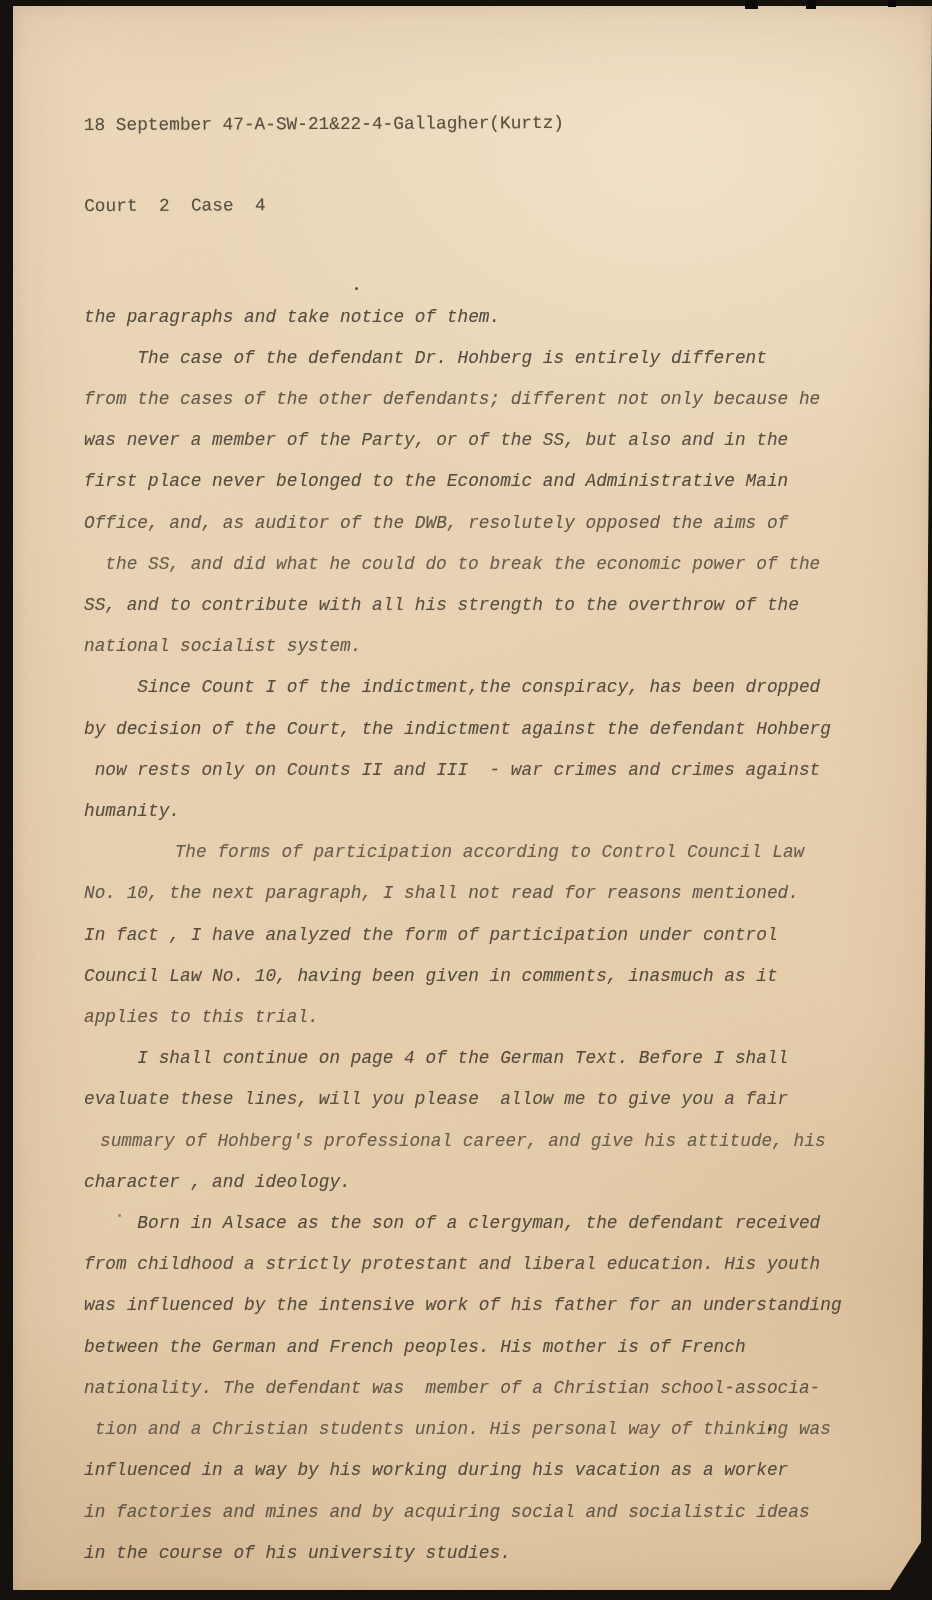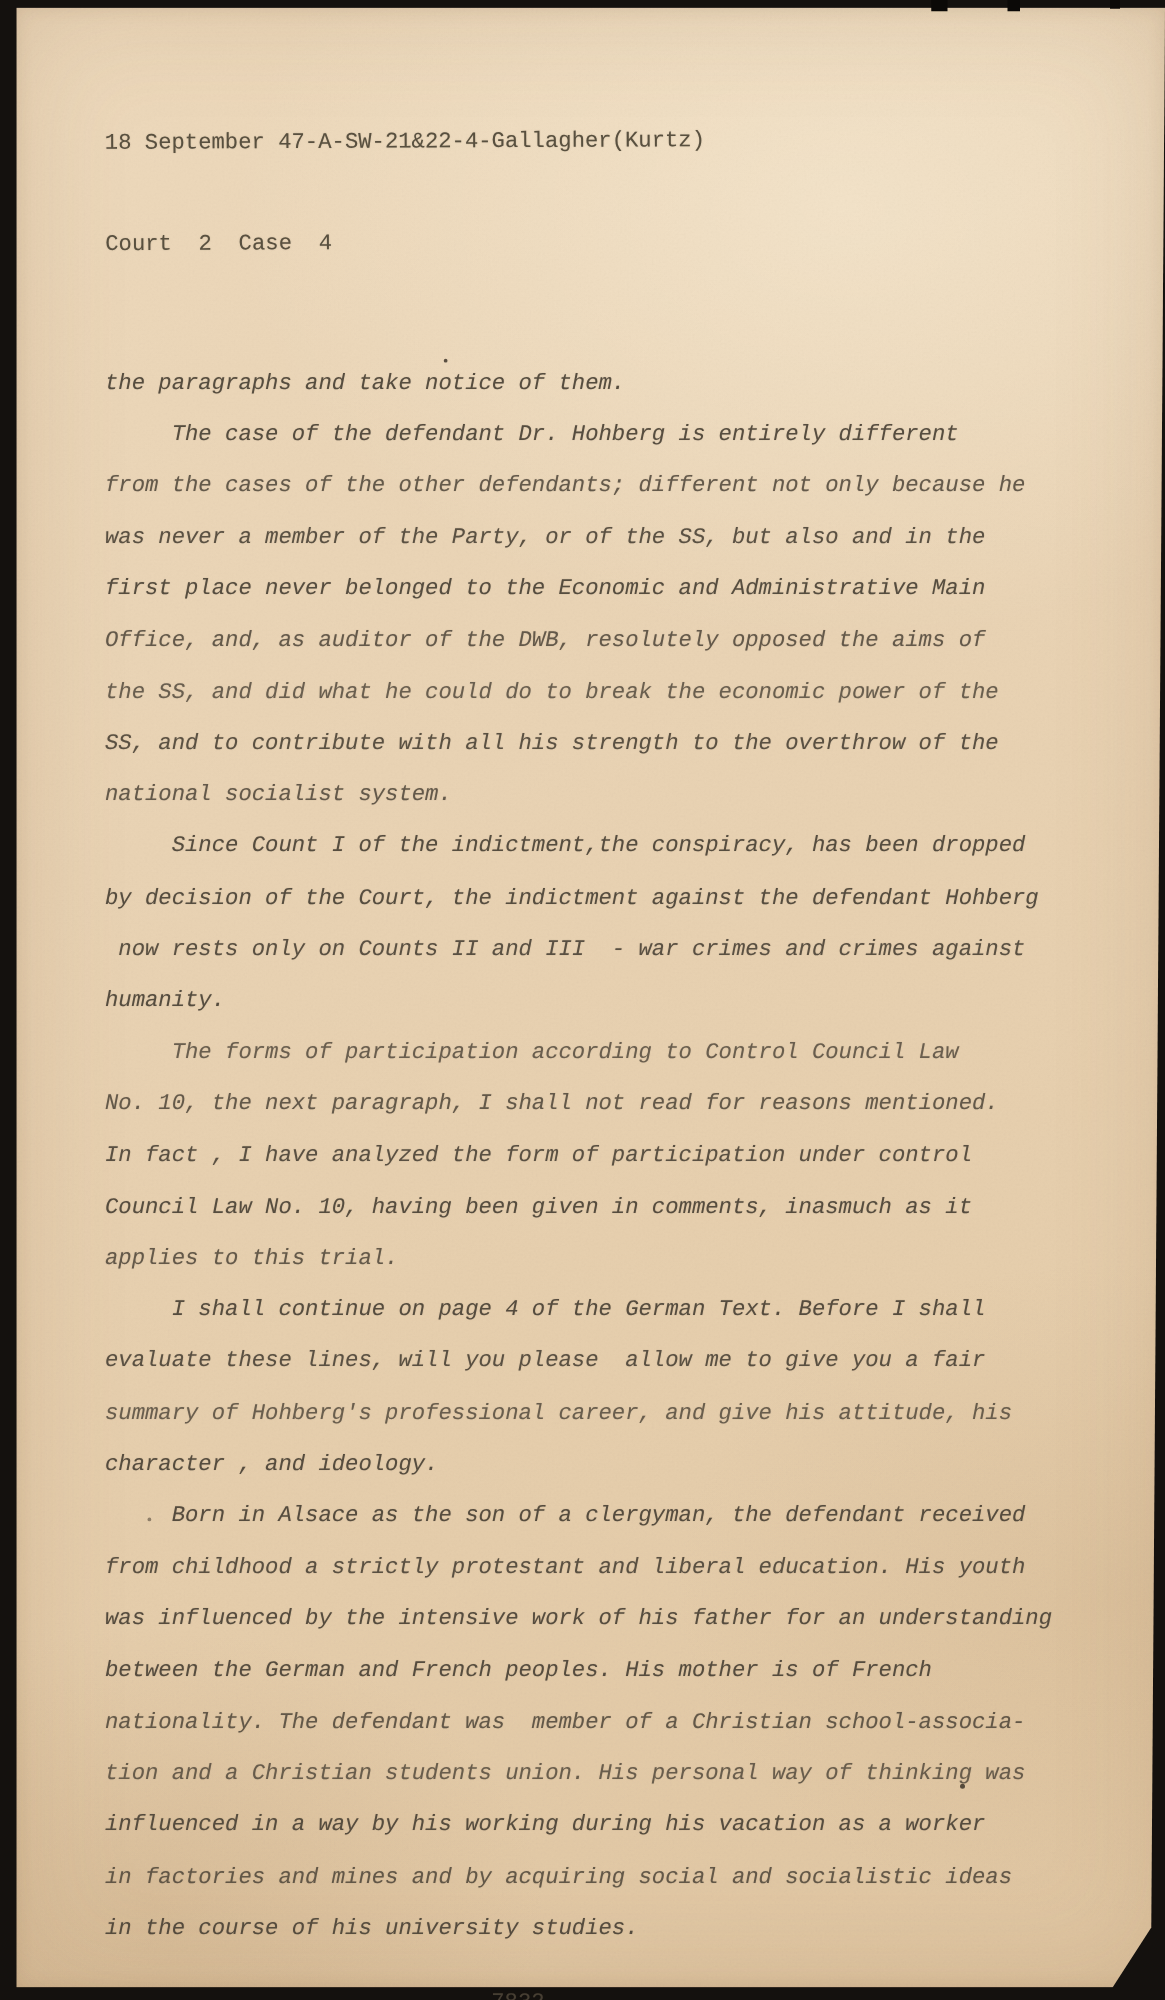--- a/index.html
+++ b/index.html
@@ -25,39 +25,39 @@
   }
   .notch{position:absolute;top:0;height:9px;background:#0b0907;}
   .notch.n1{left:745px;width:13px;}
   .notch.n2{left:806px;width:10px;}
   .notch.n3{left:888px;width:8px;height:7px;}
   .speck{position:absolute;width:4px;height:4px;border-radius:50%;background:rgba(40,32,24,0.75);}
   .speck.s1{left:768px;top:1427px;}
   .speck.s2{left:355px;top:287px;width:3px;height:3px;}
   .speck.s3{left:118px;top:1214px;width:3px;height:3px;opacity:.6;}
   .content{
-    position:absolute;left:13px;top:6px;width:919px;height:1584px;
+    position:absolute;left:13px;top:16px;width:919px;height:1584px;
     color:#4f4639;
   }
   .doc-header{
     position:absolute;left:71px;top:41px;
     font-size:17.8px;line-height:27px;white-space:pre;
     color:#59503f;
     text-shadow:0 0 1px rgba(89,80,63,0.35);
     transform:rotate(-0.25deg);
   }
   .doc-body{
     position:absolute;left:71px;top:157px;
     font-size:17.8px;line-height:41.2px;white-space:pre;
     text-shadow:0 0 1px rgba(79,70,57,0.30);
   }
   .line{opacity:.95;font-style:italic;}
   .line:nth-child(3n){opacity:.86;}
   .line:nth-child(4n){opacity:.92;}
-  .line:nth-child(7n){opacity:.82;}
+  .line:nth-child(7n){opacity:.82;text-align:center;}
   .page-number{
     margin-top:18px;
     padding-left:309px;
     opacity:.88;
   }
   .grain{position:absolute;inset:0;mix-blend-mode:multiply;opacity:.55;pointer-events:none;}
 </style>
 </head>
 <body>
 

